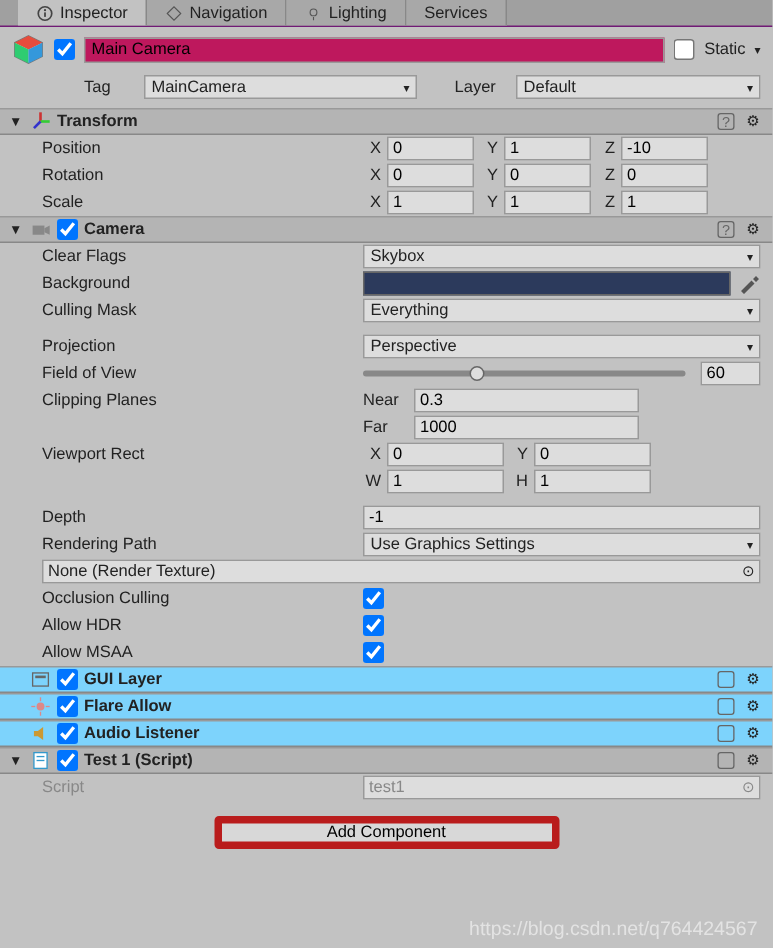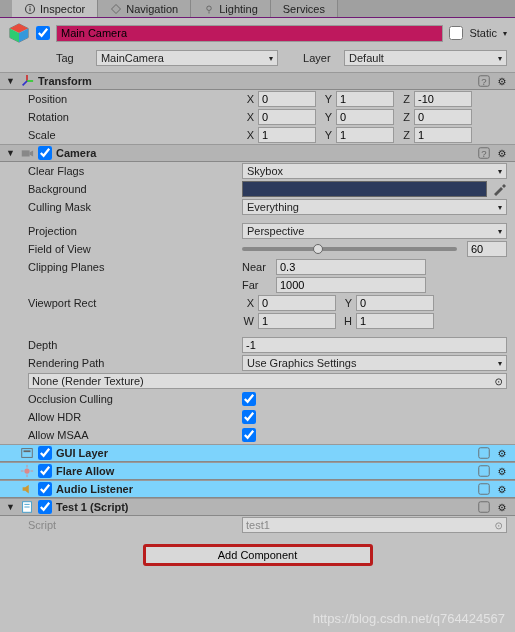--- a/index.html
+++ b/index.html
@@ -34,21 +34,21 @@
 .eyedropper { width: 16px; height: 16px; cursor: pointer; display: inline-flex; align-items: center; justify-content: center; }
 .slider { flex: 1; height: 16px; display: flex; align-items: center; position: relative; }
 .slider-track { height: 4px; background: #888; flex: 1; border-radius: 2px; position: relative; }
 .slider-thumb { position: absolute; width: 10px; height: 10px; background: #ddd; border: 1px solid #666; border-radius: 50%; top: -3px; }
 .slider-val { width: 40px; background: #ddd; border: 1px solid #999; padding: 1px 3px; height: 16px; margin-left: 6px; }
 .chk { width: 14px; height: 14px; cursor: pointer; }
 .obj-field { flex: 1; background: #ddd; border: 1px solid #999; padding: 1px 3px; height: 16px; display: flex; align-items: center; justify-content: space-between; }
 .obj-field::after { content: "⊙"; font-size: 10px; cursor: pointer; }
 .disabled { color: #888; }
 .add-comp-row { padding: 10px 0; display: flex; justify-content: center; }
-.add-comp-btn { width: 230px; height: 22px; background: #d8d8d8; border: 3px solid #b91c1c; border-radius: 3px; cursor: pointer; }
+.add-comp-btn { width: 230px; height: 22px; background: #d8d8d8; border: 5px solid #b91c1c; border-radius: 3px; cursor: pointer; }
 .watermark { position: absolute; bottom: 6px; right: 10px; color: rgba(255,255,255,0.55); font-size: 13px; pointer-events: none; }
 svg { width: 100%; height: 100%; }
 </style>
 </head>
 <body>
 
 <div class="tabs">
   <div class="tab active">
     <span class="tab-icon">
         <svg viewBox="0 0 16 16">

